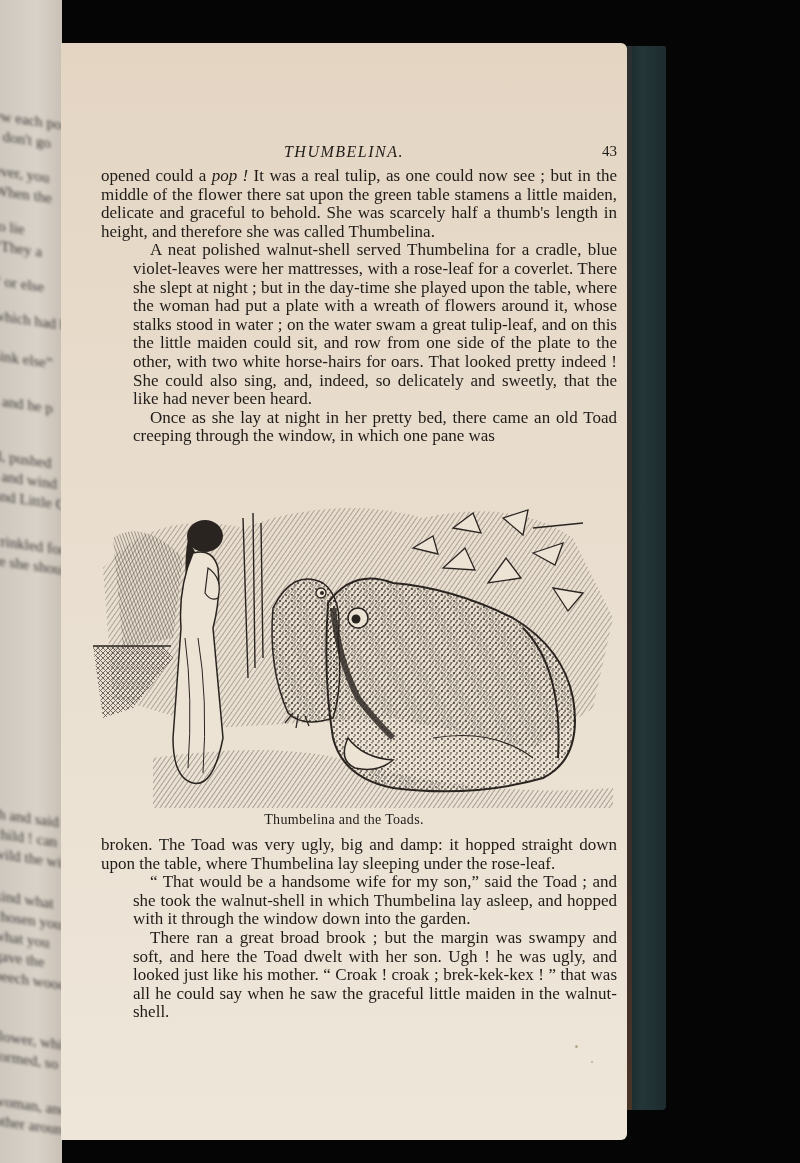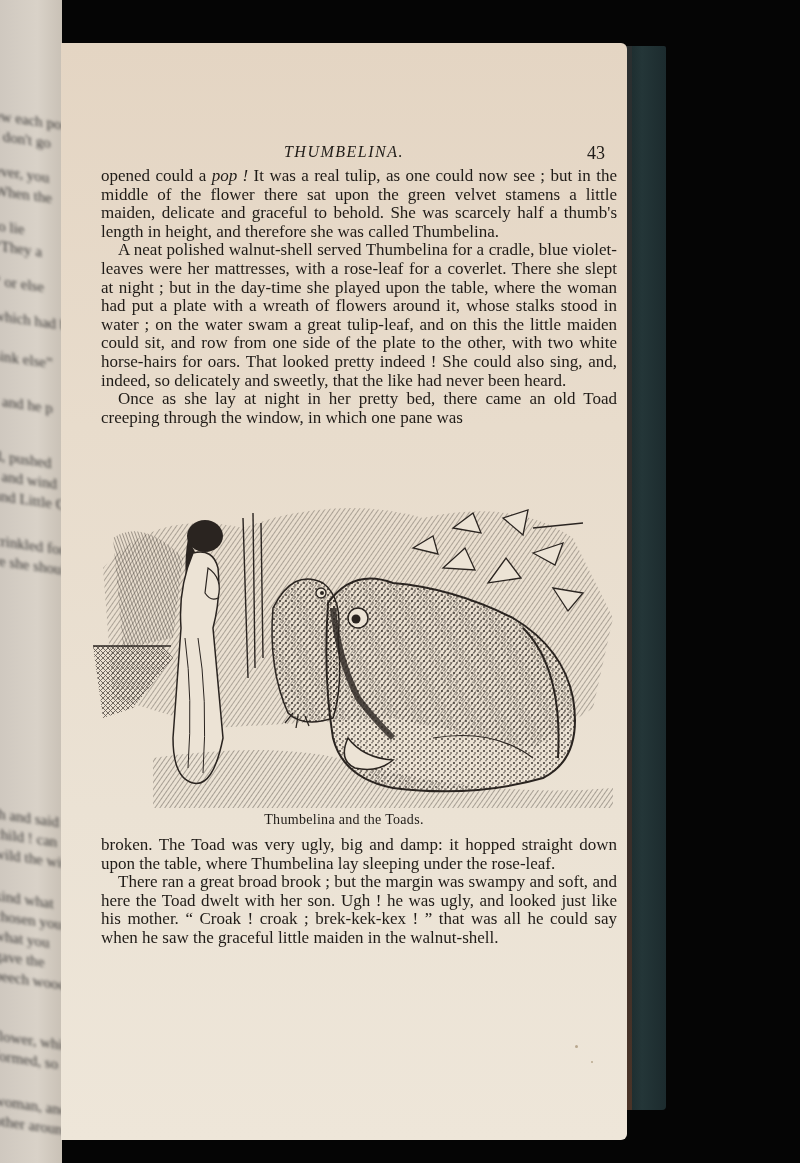--- a/index.html
+++ b/index.html
@@ -36,28 +36,28 @@
     color: #1f1b17;
   }
   .running-head {
     position: absolute; top: 96px; left: 0; width: 566px; height: 20px;
   }
   .running-title {
     position: absolute; left: 0; width: 566px; text-align: center; top: 0;
     font-style: italic; font-size: 16px; letter-spacing: 1.5px;
   }
   .page-number {
-    position: absolute; right: 22px; top: 0; font-size: 18px;
+    position: absolute; right: 10px; top: 0; font-size: 15px;
   }
   .text-block {
     position: absolute; left: 40px; width: 516px;
     font-size: 17px; line-height: 18.6px; text-align: justify;
   }
   .text-block p { margin: 0; }
-  .text-block p.indent { text-indent: 17px; }
+  .text-block p.indent { text-indent: 17px; margin-left: 32px; }
   .text-block p.noindent { text-indent: 0; }
   .text-block .italic { font-style: italic; margin-top: 25px; }
   #block-top { top: 99px; }
   #block-bottom { top: 793px; }
   .illustration {
     position: absolute; left: 32px; top: 455px; width: 532px; height: 310px;
   }
   .caption {
     position: absolute; left: 0; width: 566px; top: 769px; text-align: center;
     font-size: 14px; letter-spacing: 0.3px;
@@ -99,21 +99,21 @@
 
 <div class="cover-edge"></div>
 
 <div class="page">
   <div class="running-head" style="top:100px;">
     <div class="running-title">THUMBELINA.</div>
     <div class="page-number">43</div>
   </div>
 
   <div class="text-block" id="block-top" style="top:124px;">
-      <p class="noindent"><span>opened could a </span><span class="italic">pop !</span><span>  It was a real tulip, as one could now see ; but in the middle of the flower there sat upon the green velvet stamens a little maiden, delicate and graceful to behold.  She was scarcely half a thumb's length in height, and therefore she was called Thumbelina.</span></p>
+      <p class="noindent"><span>opened could a </span><span class="italic">pop !</span><span>  It was a real tulip, as one could now see ; but in the middle of the flower there sat upon the green table stamens a little maiden, delicate and graceful to behold.  She was scarcely half a thumb's length in height, and therefore she was called Thumbelina.</span></p>
       <p class="indent"><span>A neat polished walnut-shell served Thumbelina for a cradle, blue violet-leaves were her mattresses, with a rose-leaf for a coverlet.  There she slept at night ; but in the day-time she played upon the table, where the woman had put a plate with a wreath of flowers around it, whose stalks stood in water ; on the water swam a great tulip-leaf, and on this the little maiden could sit, and row from one side of the plate to the other, with two white horse-hairs for oars.  That looked pretty indeed !  She could also sing, and, indeed, so delicately and sweetly, that the like had never been heard.</span></p>
       <p class="indent"><span>Once as she lay at night in her pretty bed, there came an old Toad creeping through the window, in which one pane was</span></p>
     </div>
 
   <svg class="illustration" viewBox="0 0 532 310" xmlns="http://www.w3.org/2000/svg">
     <defs>
       <pattern id="hatch" width="4" height="4" patternUnits="userSpaceOnUse" patternTransform="rotate(35)">
         <line x1="0" y1="0" x2="0" y2="4" stroke="#2a2420" stroke-width="1.2"></line>
       </pattern>
       <pattern id="hatch2" width="3" height="3" patternUnits="userSpaceOnUse" patternTransform="rotate(-20)">
@@ -172,18 +172,19 @@
     <circle cx="263" cy="121" r="4.5" fill="#2a2420"></circle>
     <path d="M255 240 Q270 260 300 262 Q285 275 262 270 Q245 262 255 240 Z" fill="#ece3d5" stroke="#2a2420" stroke-width="1.5"></path>
     <path d="M430 130 Q470 170 465 260" stroke="#2a2420" stroke-width="2" fill="none"></path>
     <path d="M340 240 Q400 230 440 260" stroke="#2a2420" stroke-width="1.2" fill="none"></path>
   </svg>
 
   <div class="caption">Thumbelina and the Toads.</div>
 
   <div class="text-block" id="block-bottom">
       <p class="noindent"><span>broken.  The Toad was very ugly, big and damp: it hopped straight down upon the table, where Thumbelina lay sleeping under the rose-leaf.</span></p>
+      <p class="indent"><span>“ That would be a handsome wife for my son,” said the Toad ; and she took the walnut-shell in which Thumbelina lay asleep, and hopped with it through the window down into the garden.</span></p>
       <p class="indent"><span>There ran a great broad brook ; but the margin was swampy and soft, and here the Toad dwelt with her son.  Ugh ! he was ugly, and looked just like his mother.  “ Croak ! croak ; brek-kek-kex ! ” that was all he could say when he saw the graceful little maiden in the walnut-shell.</span></p>
     </div>
 
   <span class="speck" style="left:514px; top:1002px;"></span>
   <span class="speck" style="left:530px; top:1018px; width:2px; height:2px;"></span>
 </div>
 
 </body></html>

